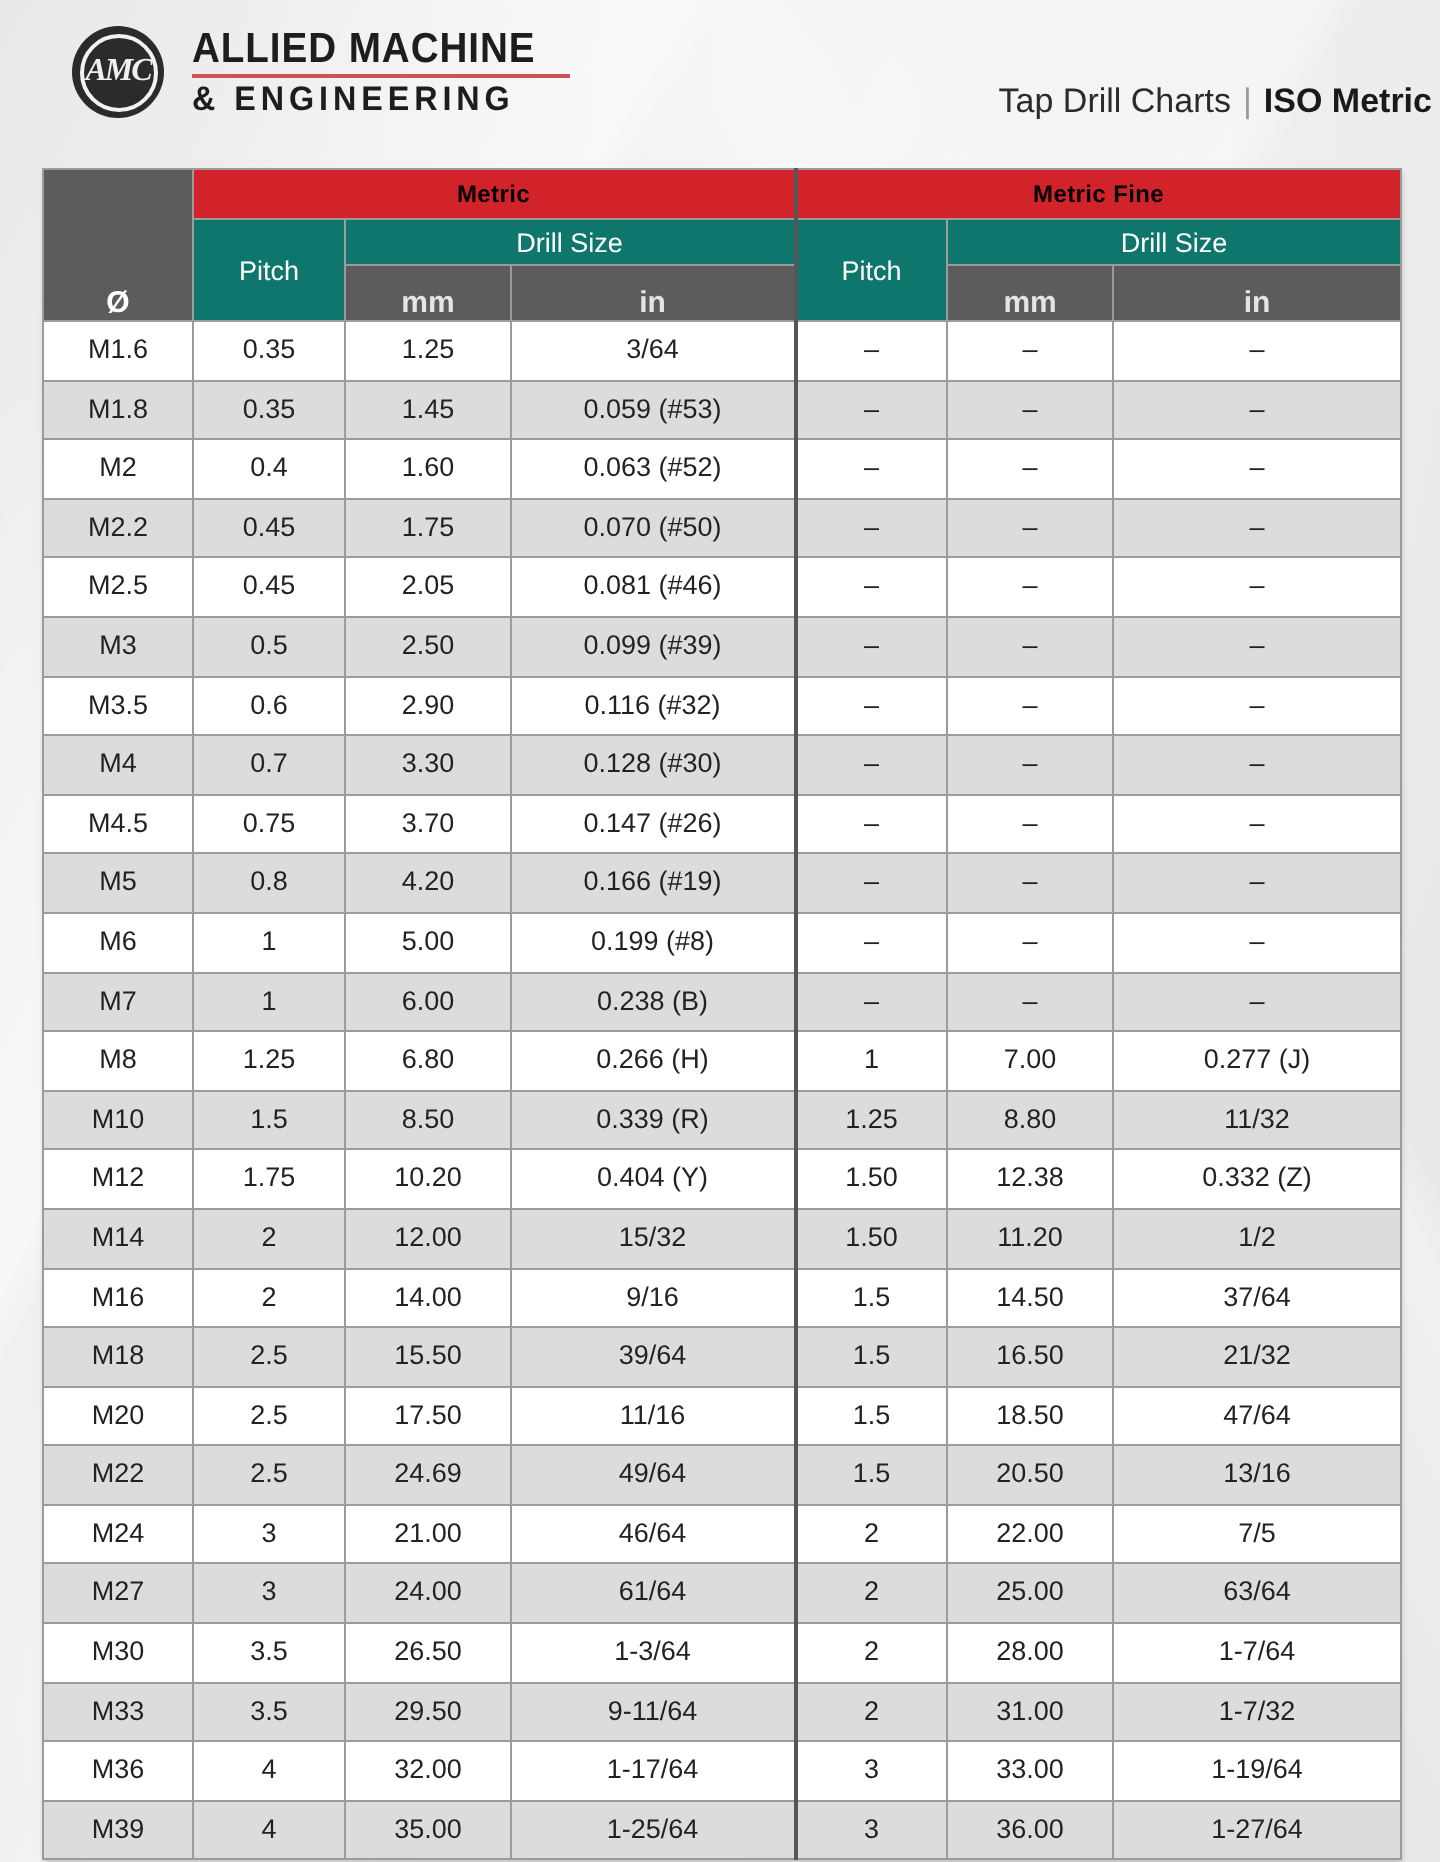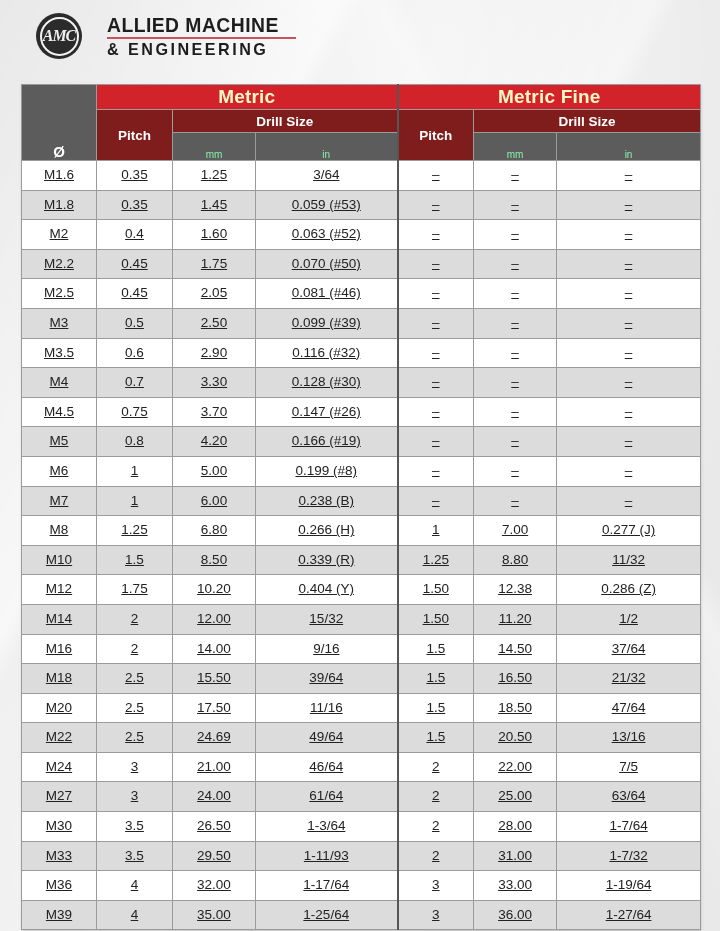--- a/index.html
+++ b/index.html
@@ -75,21 +75,21 @@
     align-items: center;
     justify-content: center;
     color: #f0f0f0;
     font-family: "Liberation Serif", serif;
     font-weight: bold;
     font-size: 16px;
     letter-spacing: -1px;
     font-style: italic;
   }
   .logo-text {
-    margin-left: 25px;
+    margin-left: 14px;
     line-height: 1;
   }
   .logo-line1 {
     font-family: "Liberation Sans Narrow", "Liberation Sans", sans-serif;
     font-weight: bold;
     font-size: 21px;
     letter-spacing: 0.5px;
     color: #1d1d1d;
     transform: scaleX(0.92);
     transform-origin: left center;
@@ -154,53 +154,53 @@
   table.chart col.c-in2   { width: 144px; }
 
   table.chart th, table.chart td {
     border: 1px solid #9b9b9b;
     text-align: center;
     padding: 0;
   }
 
   .grp-head {
     background: #d2232a;
-    color: #fef9c3;
-    font-weight: bold;
-    font-size: 19px;
+    color: #000000;
+    font-weight: bold;
+    font-size: 12px;
     height: 24px;
     letter-spacing: 0.2px;
     border-color: #9b9b9b;
   }
   .dia-head {
     background: #5c5c5c;
     color: #ffffff;
     font-weight: bold;
     font-size: 15px;
     vertical-align: bottom;
     padding-bottom: 7px;
   }
   .sub-head {
-    background: #7f1d1d;
+    background: #0f766e;
     color: #ffffff;
-    font-weight: bold;
+    font-weight: normal;
     font-size: 13.5px;
     height: 22px;
   }
   .sub-head2 {
     background: #5c5c5c;
-    color: #86efac;
-    font-weight: normal;
-    font-size: 10px;
+    color: #e5e5e5;
+    font-weight: bold;
+    font-size: 15px;
     height: 27px;
     vertical-align: bottom;
     padding-bottom: 6px;
   }
 
-  tbody tr { height: 28.6px; text-decoration: underline; }
+  tbody tr { height: 28.6px; }
   tbody tr td { height: 28.6px; line-height: 28.6px; }
   tbody tr.alt td { background: #dcdcdc; }
   tbody tr.norm td { background: #ffffff; }
 
   .group-div { border-left: 2px solid #565656 !important; }
 </style>
 </head>
 <body>
 
 <div class="page">
@@ -214,20 +214,23 @@
         <div class="ring-inner"></div>
         <div class="amc">AMC</div>
       </div>
       <div class="logo-text">
         <div class="logo-line1">ALLIED MACHINE</div>
         <div class="logo-rule"></div>
         <div class="logo-line2">&amp; ENGINEERING</div>
       </div>
     </div>
 
+    <div class="header-title">
+      <span>Tap Drill Charts</span><span class="sep">|</span><span class="strong">ISO Metric</span>
+    </div>
 
   </div>
 
   <div class="table-wrap">
     <table class="chart">
       <colgroup>
         <col class="c-dia">
           <col class="c-pitch">
           <col class="c-mm">
           <col class="c-in">
@@ -381,21 +384,21 @@
             <td>8.80</td>
             <td>11/32</td>
           </tr>
           <tr class="norm">
             <td>M12</td>
             <td>1.75</td>
             <td>10.20</td>
             <td>0.404 (Y)</td>
             <td class="group-div">1.50</td>
             <td>12.38</td>
-            <td>0.286 (Z)</td>
+            <td>0.332 (Z)</td>
           </tr>
           <tr class="alt">
             <td>M14</td>
             <td>2</td>
             <td>12.00</td>
             <td>15/32</td>
             <td class="group-div">1.50</td>
             <td>11.20</td>
             <td>1/2</td>
           </tr>
@@ -459,21 +462,21 @@
             <td>26.50</td>
             <td>1-3/64</td>
             <td class="group-div">2</td>
             <td>28.00</td>
             <td>1-7/64</td>
           </tr>
           <tr class="alt">
             <td>M33</td>
             <td>3.5</td>
             <td>29.50</td>
-            <td>1-11/93</td>
+            <td>9-11/64</td>
             <td class="group-div">2</td>
             <td>31.00</td>
             <td>1-7/32</td>
           </tr>
           <tr class="norm">
             <td>M36</td>
             <td>4</td>
             <td>32.00</td>
             <td>1-17/64</td>
             <td class="group-div">3</td>

